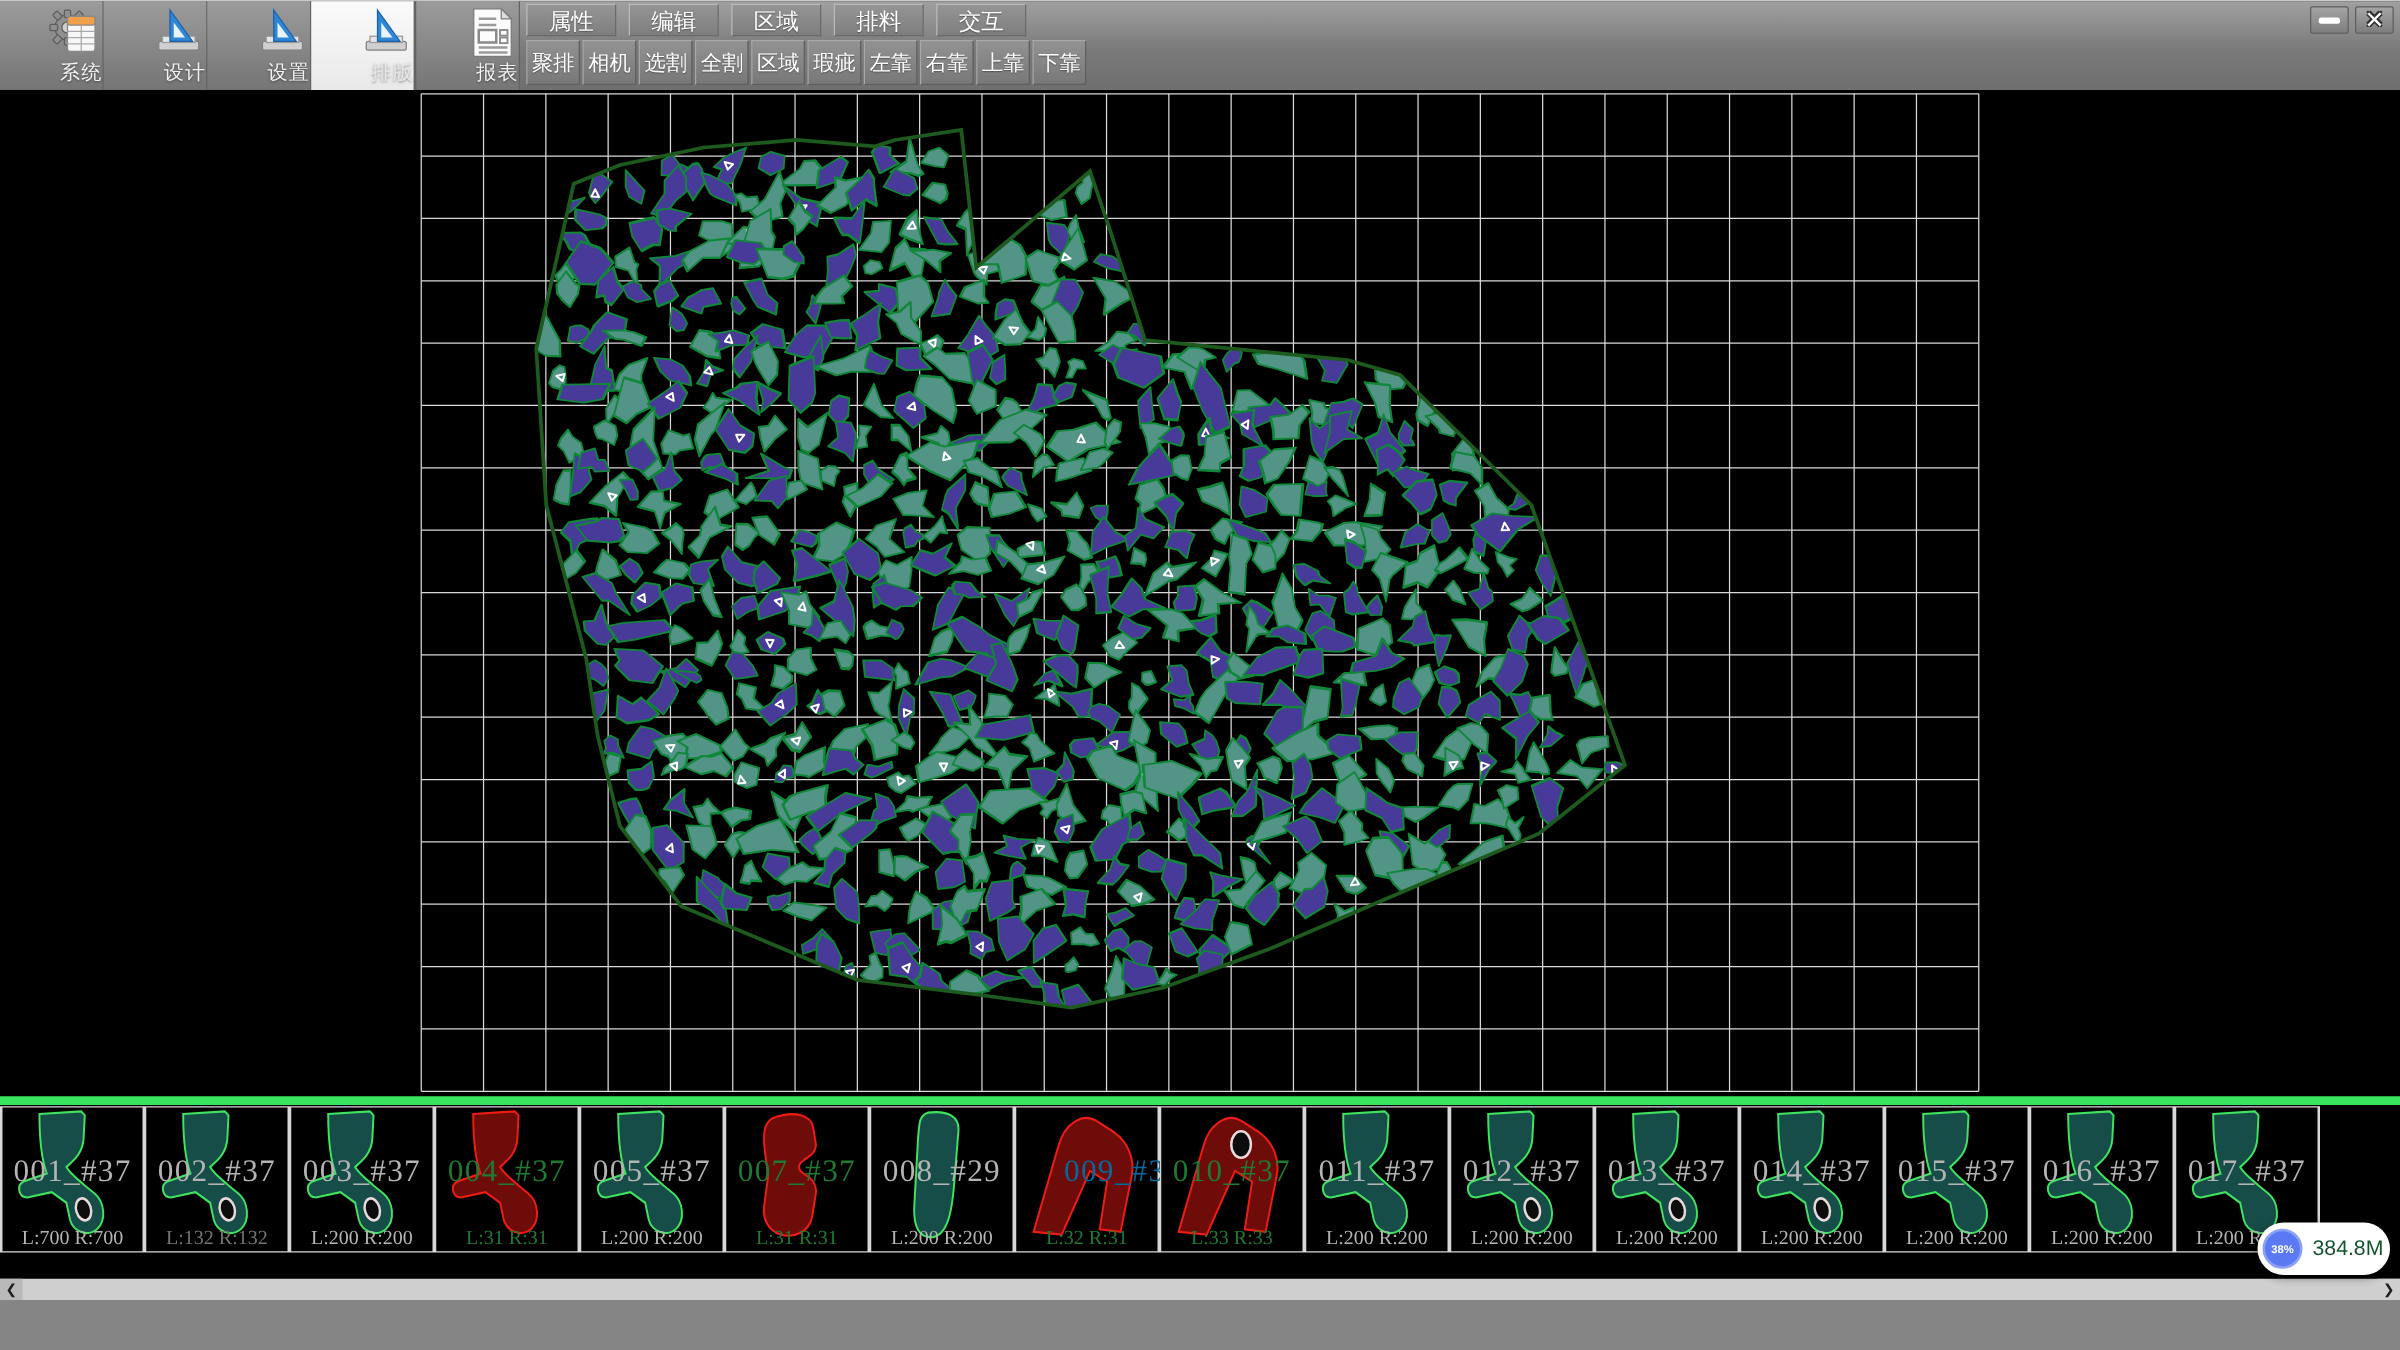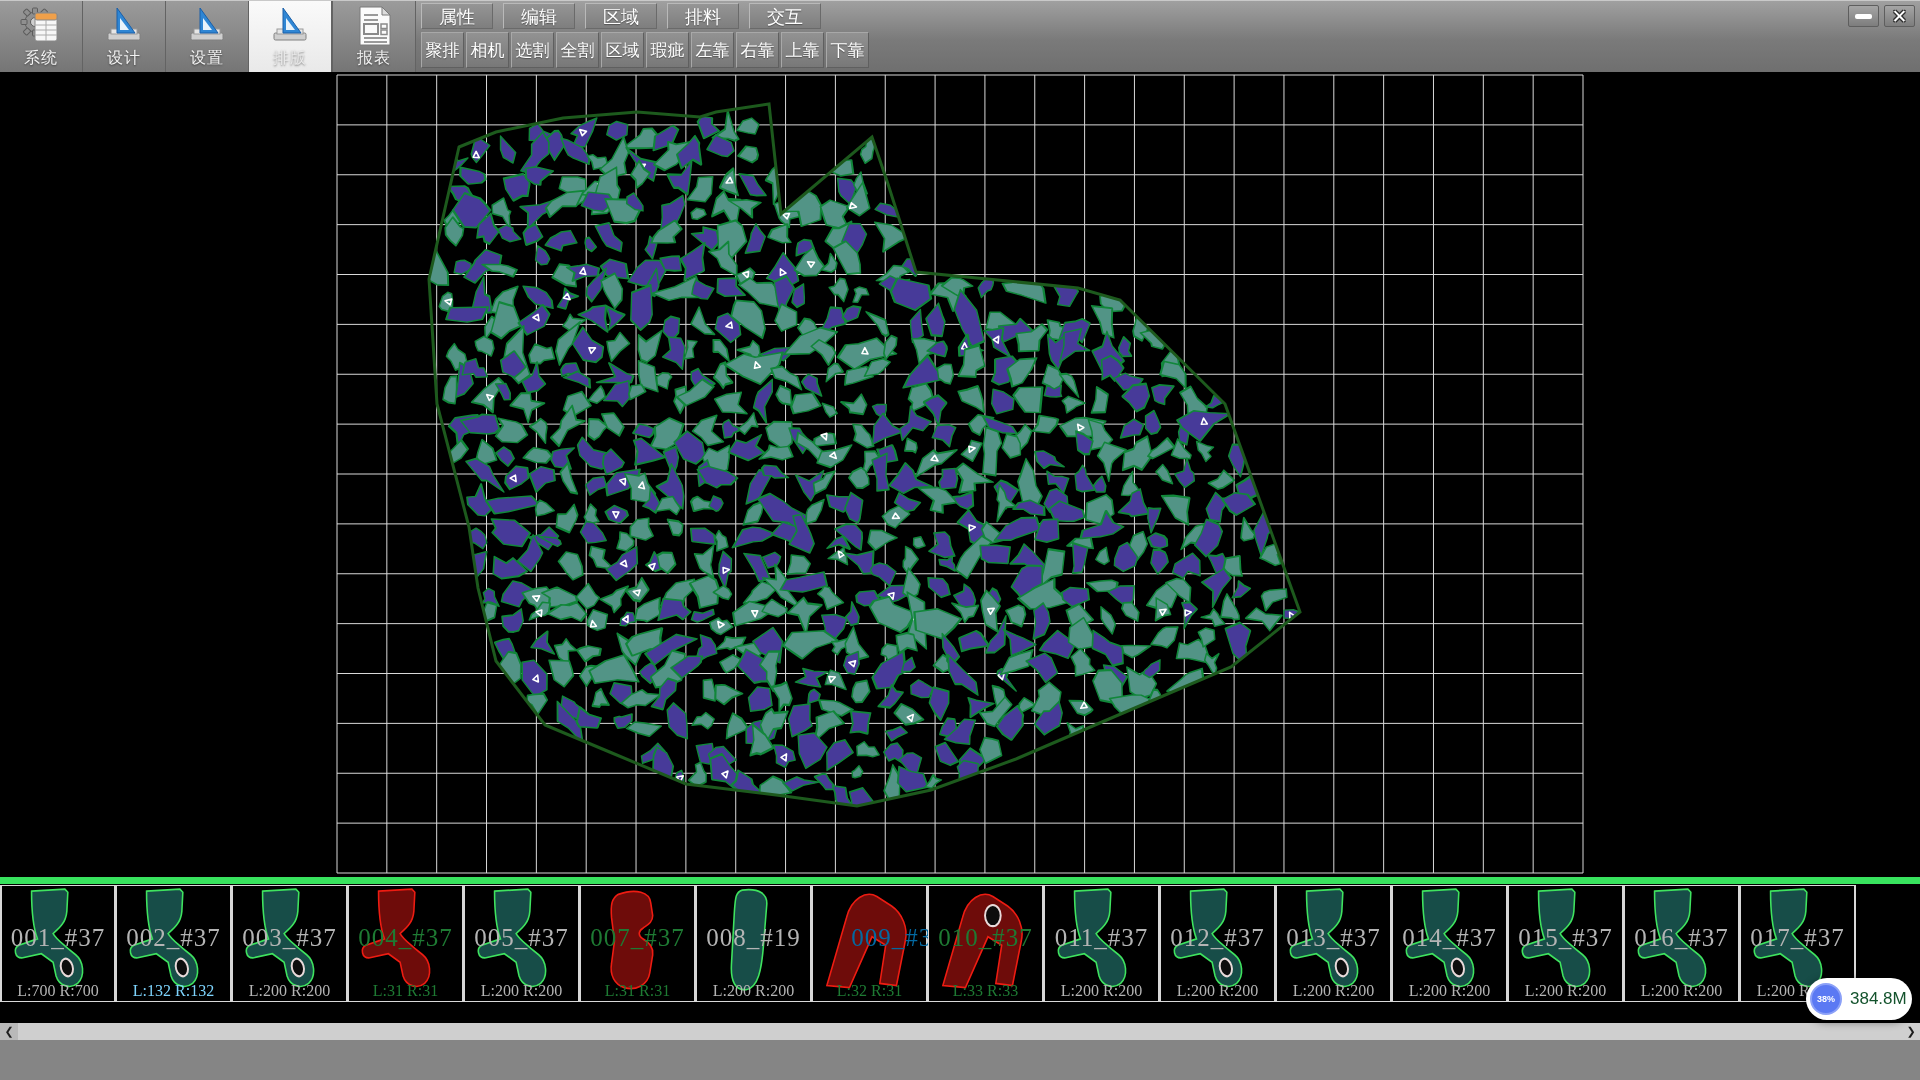--- a/index.html
+++ b/index.html
@@ -5,21 +5,21 @@
   html,body{margin:0;padding:0;width:1920px;height:1080px;overflow:hidden;
     background:#000;font-family:"Liberation Sans","DejaVu Sans",sans-serif;}
   .window{position:absolute;inset:0;width:1920px;height:1080px;}
 
   
   .toolbar{position:absolute;left:0;top:0;width:1920px;height:72px;
     background:linear-gradient(#a0a0a0,#7a7a7a 55%,#6f6f6f);
     border-top:1px solid #c9c9c9;box-sizing:border-box;}
   .big-buttons{position:absolute;left:0;top:0;height:71px;display:flex;}
   .big-btn{width:82px;height:71px;position:relative;display:flex;flex-direction:column;
-    align-items:center;justify-content:flex-start;border-right:1px solid #636363;
+    align-items:flex-end;justify-content:flex-start;border-right:1px solid #636363;
     background:linear-gradient(#9b9b9b,#757575);cursor:default;}
   .big-btn.selected{background:linear-gradient(#fafafa,#e9e9e9);}
   .big-btn .bicon{margin-top:4px;width:44px;height:42px;}
   .big-btn .blabel{font-size:16px;color:#f2f2f2;text-shadow:0 1px 2px rgba(60,60,60,.9);
     margin-top:1px;letter-spacing:1px;}
   .big-btn.selected .blabel{color:#e9e9e9;text-shadow:0 1px 2px rgba(120,120,120,.9);}
 
   .menus{position:absolute;left:421px;top:0;}
   .menu-row1{position:absolute;left:0;top:2px;display:flex;gap:10px;}
   .menu-tab{width:72px;height:26px;line-height:26px;text-align:center;color:#fff;
@@ -2085,21 +2085,21 @@
         </svg>
         <div class="thumb-label" style="color: rgb(180, 180, 180);">001_#37</div>
         <div class="thumb-sub" style="color: rgb(180, 180, 180);">L:700 R:700</div>
       </div>
       <div class="thumb-cell">
         <svg viewBox="0 0 100 100" preserveAspectRatio="none">
           <path d="M22,3 L56,1 L59,4 L58,22 C57,33 50,38 44,43 C47,48 53,52 59,57 L67,63 C75,69 77,83 69,90 C61,96 50,92 47,83 L44,70 L32,62 L12,66 C5,66 3,57 9,54 L28,48 C24,38 22,20 22,3 Z" fill="#174d48" stroke="#3fe35f" stroke-width="1.6"></path>
           <ellipse cx="58" cy="75" rx="6" ry="8.5" transform="rotate(-18 58 75)" fill="#0d0d0d" stroke="#e8dada" stroke-width="2"></ellipse>
         </svg>
         <div class="thumb-label" style="color: rgb(180, 180, 180);">002_#37</div>
-        <div class="thumb-sub" style="color: #7dd3fc;">L:132 R:132</div>
+        <div class="thumb-sub" style="color: #737373;">L:132 R:132</div>
       </div>
       <div class="thumb-cell">
         <svg viewBox="0 0 100 100" preserveAspectRatio="none">
           <path d="M22,3 L56,1 L59,4 L58,22 C57,33 50,38 44,43 C47,48 53,52 59,57 L67,63 C75,69 77,83 69,90 C61,96 50,92 47,83 L44,70 L32,62 L12,66 C5,66 3,57 9,54 L28,48 C24,38 22,20 22,3 Z" fill="#174d48" stroke="#3fe35f" stroke-width="1.6"></path>
           <ellipse cx="58" cy="75" rx="6" ry="8.5" transform="rotate(-18 58 75)" fill="#0d0d0d" stroke="#e8dada" stroke-width="2"></ellipse>
         </svg>
         <div class="thumb-label" style="color: rgb(180, 180, 180);">003_#37</div>
         <div class="thumb-sub" style="color: rgb(180, 180, 180);">L:200 R:200</div>
       </div>
       <div class="thumb-cell">
@@ -2120,21 +2120,21 @@
         <svg viewBox="0 0 100 100" preserveAspectRatio="none">
           <path d="M30,6 C48,0 62,4 63,14 L65,26 C65,33 59,35 55,38 C50,41 50,45 55,48 C61,51 66,55 65,63 L62,80 C60,92 47,97 36,94 C26,91 21,82 23,71 L26,50 L23,28 C22,16 23,10 30,6 Z" fill="#6e0c0a" stroke="#ee1c12" stroke-width="1.6"></path>
         </svg>
         <div class="thumb-label" style="color: rgb(30, 122, 51);">007_#37</div>
         <div class="thumb-sub" style="color: rgb(30, 122, 51);">L:31 R:31</div>
       </div>
       <div class="thumb-cell">
         <svg viewBox="0 0 100 100" preserveAspectRatio="none">
           <path d="M38,2 C56,0 64,6 63,16 L60,50 C58,78 54,94 42,96 C31,97 26,88 27,72 L30,22 C31,10 31,4 38,2 Z" fill="#174d48" stroke="#3fe35f" stroke-width="1.6"></path>
         </svg>
-        <div class="thumb-label" style="color: rgb(180, 180, 180);">008_#19</div>
+        <div class="thumb-label" style="color: rgb(180, 180, 180);">008_#29</div>
         <div class="thumb-sub" style="color: rgb(180, 180, 180);">L:200 R:200</div>
       </div>
       <div class="thumb-cell">
         <svg viewBox="0 0 100 100" preserveAspectRatio="none">
           <path d="M6,92 L26,28 C31,10 46,2 57,8 L72,17 C83,24 89,38 86,50 L77,92 L60,90 L66,54 L52,46 L29,94 Z" fill="#6e0c0a" stroke="#ee1c12" stroke-width="1.6"></path>
         </svg>
         <div class="thumb-label" style="color: #0369a1; padding-left: 29px;">009_#37</div>
         <div class="thumb-sub" style="color: rgb(30, 122, 51);">L:32 R:31</div>
       </div>
       <div class="thumb-cell">

